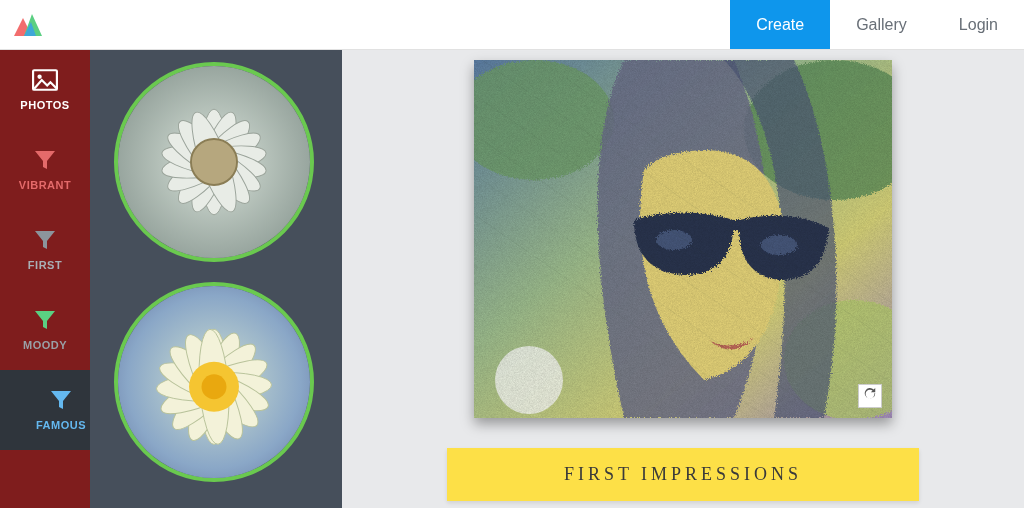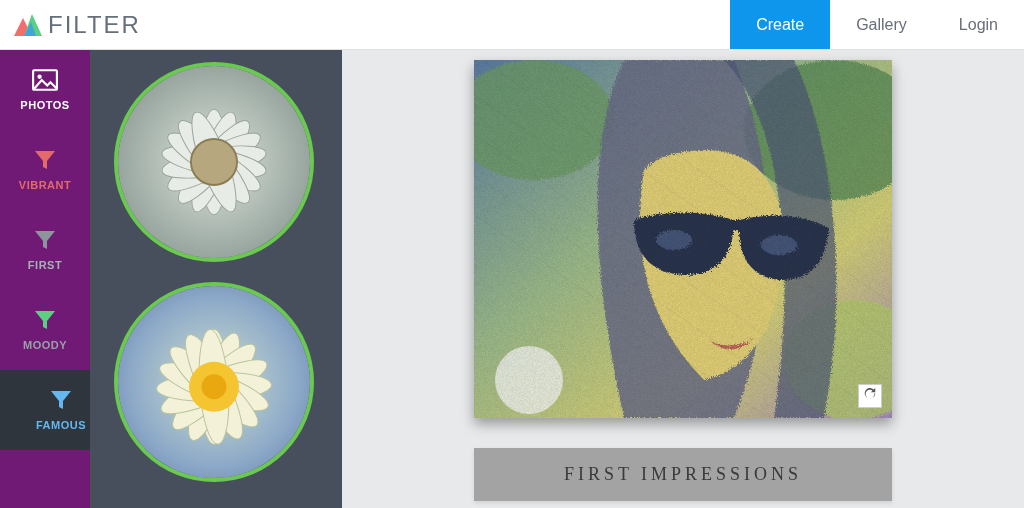--- a/index.html
+++ b/index.html
@@ -30,21 +30,21 @@
     display: flex; align-items: center; padding: 0 26px;
     font-size: 16px; color: #686f77; text-decoration: none;
     cursor: pointer;
   }
   .nav a.primary { background: #0e96ec; color: #fff; font-weight: 500; }
 
   
   .main { display: flex; height: calc(100% - 50px); }
 
   
-  .rail { width: 90px; background: #701a75; display: flex; flex-direction: column; }
+  .rail { width: 90px; background: #7f1d1d; display: flex; flex-direction: column; }
   .rail-item {
     display: flex; flex-direction: column; align-items: center; justify-content: center;
     gap: 6px; height: 80px; color: #a9afb5; cursor: pointer;
     font-size: 11px; letter-spacing: 0.5px; font-weight: 600;
   }
   .rail-item.selected { background: #2f353c; color: #64b8ef; padding-left: 32px; }
   .rail-item.vibrant .funnel { fill: #e46a6a; }
   .rail-item.vibrant span { color: #e46a6a; }
   .rail-item.moody .funnel { fill: #5bcf82; }
   .rail-item.moody span { color: #9aa0a6; }
@@ -75,42 +75,41 @@
     box-shadow: 0 6px 12px rgba(0,0,0,.35); position: relative; overflow: hidden;
   }
   .preview svg { width: 100%; height: 100%; display: block; }
   .reload-btn {
     position: absolute; right: 10px; bottom: 10px;
     width: 24px; height: 24px; background: #fff; border: 1px solid #ccc;
     display: flex; align-items: center; justify-content: center; cursor: pointer;
   }
   .reload-btn svg { width: 14px; height: 14px; }
   .caption-card {
-    width: 418px; background: #a3a3a3; margin-top: 30px; padding: 16px 15px;
+    width: 472px; background: #fde047; margin-top: 30px; padding: 16px 15px;
     text-align: center; box-shadow: 0 2px 4px rgba(0,0,0,.1);
   }
   .caption-card h2 {
     font-size: 18px; font-weight: 400; letter-spacing: 4px;
     color: #3a3a3a; font-family: "Comic Sans MS", "Segoe Script", cursive;
     text-transform: uppercase;
   }
 </style>
 </head>
 <body>
 
 <div class="header">
   <div class="logo">
     <span class="logo-mark">
       <svg viewBox="0 0 28 22">
         <polygon points="0,22 9,4 18,22" fill="#f26d6d"></polygon>
         <polygon points="10,22 18,0 28,22" fill="#5bcf82"></polygon>
         <polygon points="10,22 17,8 22,22" fill="#3ea7d8"></polygon>
       </svg>
     </span>
-    <span class="logo-text">FILTER</span>
   </div>
   <nav class="nav">
     <a class="primary">Create</a>
     <a>Gallery</a>
     <a>Login</a>
   </nav>
 </div>
 
 <div class="main">
 

